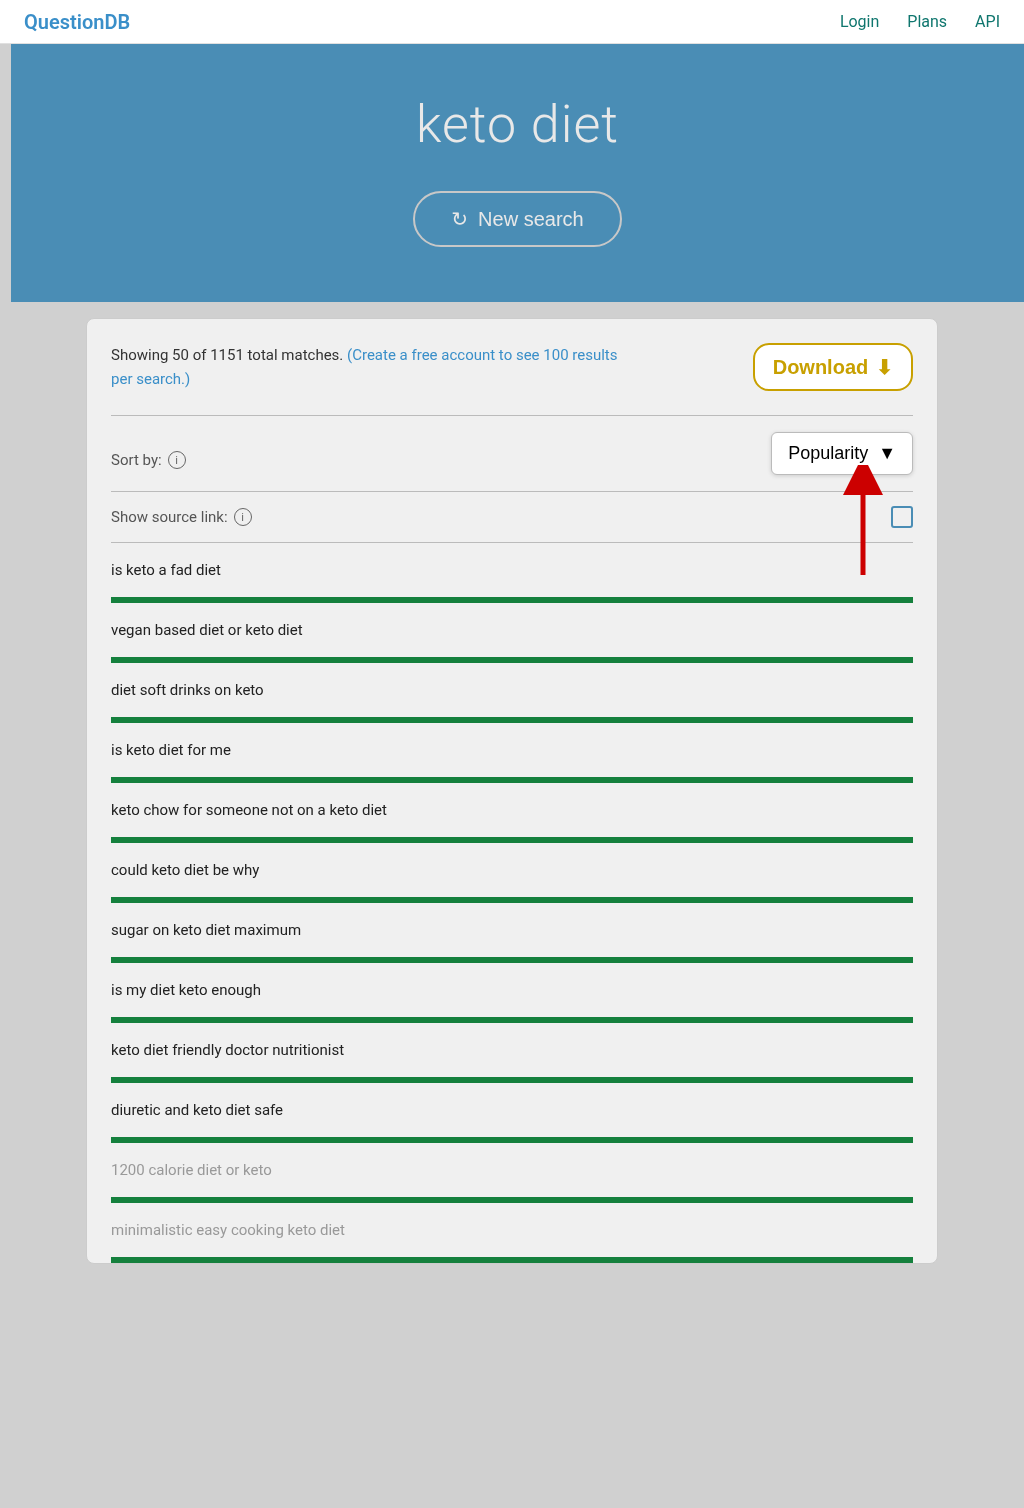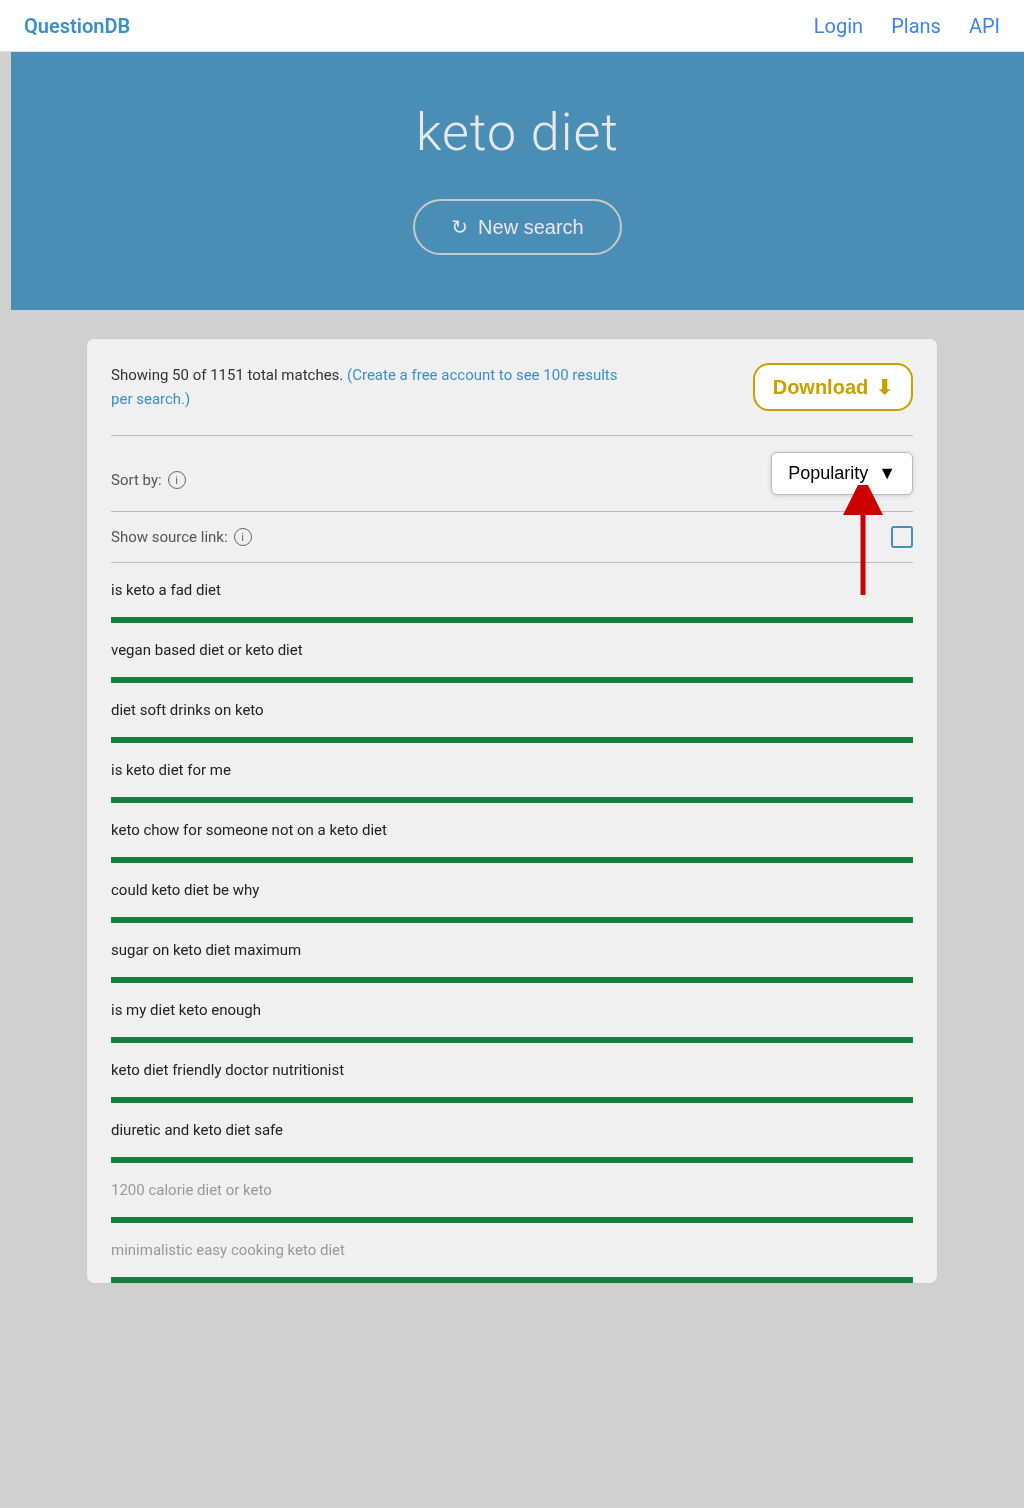--- a/index.html
+++ b/index.html
@@ -9,37 +9,37 @@
       min-height: 1508px;
     }
 
     
     .navbar {
       background-color: #ffffff;
       display: flex;
       align-items: center;
       justify-content: space-between;
       padding: 0 24px;
-      height: 52px;
+      height: 44px;
       border-bottom: 1px solid #e0e0e0;
     }
     .navbar-brand {
       color: #3a8fc9;
       font-size: 20px;
       font-weight: 600;
       text-decoration: none;
       cursor: pointer;
     }
     .navbar-links {
       display: flex;
       gap: 28px;
     }
     .navbar-link {
-      color: #3b82f6;
-      font-size: 20px;
+      color: #0f766e;
+      font-size: 16px;
       text-decoration: none;
       cursor: pointer;
     }
 
     
     .hero {
       background-color: #4a8db5;
       padding: 50px 20px 55px;
       display: flex;
       flex-direction: column;
@@ -64,21 +64,21 @@
       display: flex;
       align-items: center;
       gap: 10px;
     }
     .refresh-icon {
       font-size: 20px;
     }
 
     
     .main-content {
-      padding: 28px 24px;
+      padding: 16px 24px;
       max-width: 900px;
       margin: 0 auto;
     }
     .results-card {
       background-color: #f0f0f0;
       border-radius: 8px;
       padding: 24px 24px 0;
       border: 1px solid #ccc;
     }
 

